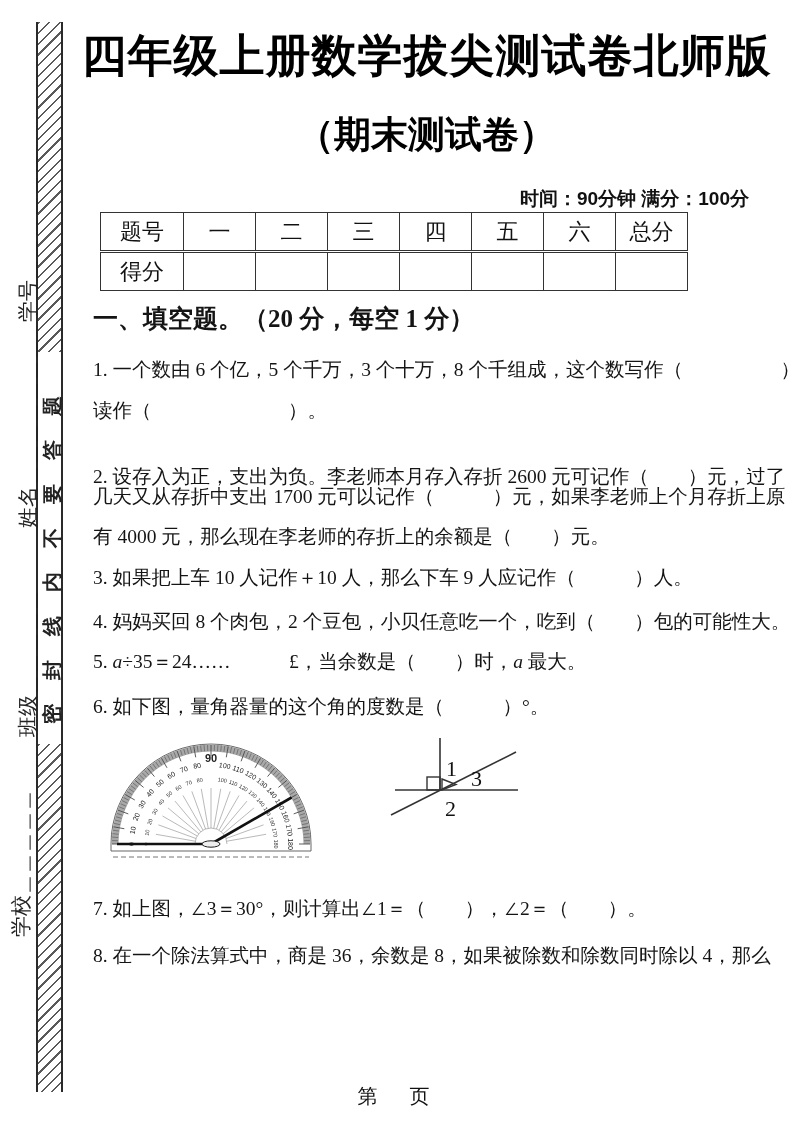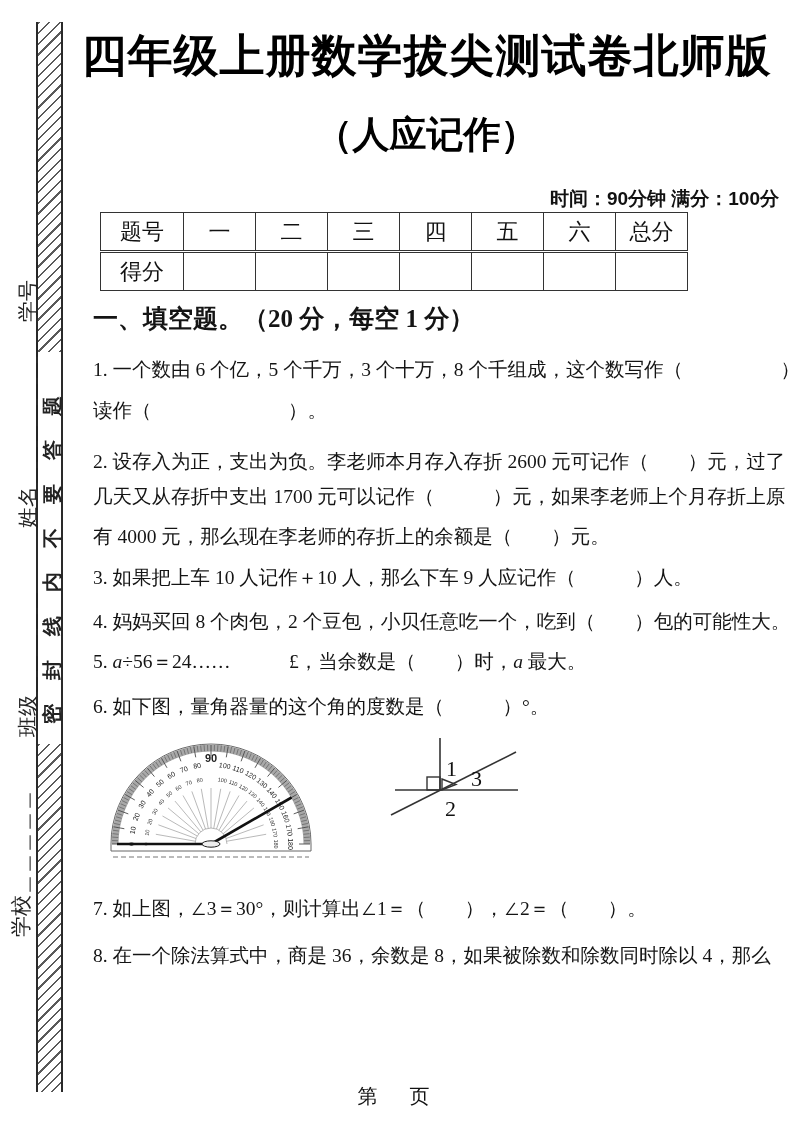--- a/index.html
+++ b/index.html
@@ -20,21 +20,21 @@
 
   
   .side-label{position:absolute;transform-origin:0 0;transform:rotate(-90deg);
               font-size:21px;color:#222;white-space:nowrap;text-align:left;}
 
   
   .head-wrap{position:absolute;left:70px;right:10px;text-align:center;
              font-family:"Liberation Sans", sans-serif;color:#000;}
   #title{top:26px;font-size:45px;font-weight:700;letter-spacing:1px;}
   #subtitle{top:110px;font-size:37px;font-weight:700;}
-  #meta{position:absolute;top:186px;right:14px;font-family:"Liberation Sans", sans-serif;
+  #meta{position:absolute;top:186px;right:44px;font-family:"Liberation Sans", sans-serif;
         font-size:19px;font-weight:600;color:#111;}
 
   
   .score-table{position:absolute;left:100px;top:212px;width:588px;
                border-collapse:collapse;table-layout:fixed;
                font-size:22px;color:#111;}
   .score-table td{border:1.5px solid #333;height:37px;text-align:center;padding:0;}
   .score-table tr:first-child td{border-bottom:3px double #333;}
   .score-table td:first-child{width:82px;}
 
@@ -62,21 +62,21 @@
     <div class="seal-text">密封线内不要答题</div>
     <div class="hatch bottom"></div>
   </div>
 
   <div class="side-label" style="left:14px;top:322px;width:192px;">学号＿＿＿＿＿＿</div>
   <div class="side-label" style="left:14px;top:528px;width:236px;">姓名＿＿＿＿＿＿＿</div>
   <div class="side-label" style="left:14px;top:737px;width:170px;">班级＿＿＿＿＿</div>
   <div class="side-label" style="left:7px;top:937px;width:170px;">学校＿＿＿＿＿</div>
 
   <div class="head-wrap" id="title" style="position:absolute;">四年级上册数学拔尖测试卷北师版</div>
-  <div class="head-wrap" id="subtitle" style="position:absolute;">（人应记作）</div>
+  <div class="head-wrap" id="subtitle" style="position:absolute;">（期末测试卷）</div>
   <div id="meta">时间：90分钟  满分：100分</div>
 
   <table class="score-table">
     <tbody>
         <tr>
       <td>题号</td>
       <td>一</td>
       <td>二</td>
       <td>三</td>
       <td>四</td>
@@ -94,26 +94,26 @@
       <td></td>
       <td></td>
     </tr>
   </tbody>
     </table>
 
   <div class="qline bold" style="top:306px;font-size:25px;">一、填空题。（20 分，每空 1 分）</div>
 
   <div class="qline" style="top:357px;">1. 一个数由 6 个亿，5 个千万，3 个十万，8 个千组成，这个数写作（　　　　　），</div>
   <div class="qline" style="top:398px;">读作（　　　　　　　）。</div>
-  <div class="qline" style="top:449px;">2. 设存入为正，支出为负。李老师本月存入存折 2600 元可记作（　　）元，过了</div>
+  <div class="qline" style="top:464px;">2. 设存入为正，支出为负。李老师本月存入存折 2600 元可记作（　　）元，过了</div>
   <div class="qline" style="top:484px;">几天又从存折中支出 1700 元可以记作（　　　）元，如果李老师上个月存折上原</div>
   <div class="qline" style="top:524px;">有 4000 元，那么现在李老师的存折上的余额是（　　）元。</div>
   <div class="qline" style="top:565px;">3. 如果把上车 10 人记作＋10 人，那么下车 9 人应记作（　　　）人。</div>
   <div class="qline" style="top:609px;">4. 妈妈买回 8 个肉包，2 个豆包，小贝任意吃一个，吃到（　　）包的可能性大。</div>
-  <div class="qline" style="top:649px;"><span>5. </span><span class="it">a</span><span>÷56＝24……　　　</span><span>£</span><span>，当余数是（　　）时，</span><span class="it">a</span><span> 最大。</span></div>
+  <div class="qline" style="top:649px;"><span>5. </span><span class="it">a</span><span>÷35＝24……　　　</span><span>£</span><span>，当余数是（　　）时，</span><span class="it">a</span><span> 最大。</span></div>
   <div class="qline" style="top:694px;">6. 如下图，量角器量的这个角的度数是（　　　）°。</div>
 
   <svg id="protractor" width="216" height="140" viewBox="0 0 216 140">
       <path d="M 8 118 A 100 100 0 0 1 208 118 L 208 125 L 8 125 Z" fill="none" stroke="#666" stroke-width="1"></path>
       <path d="M 12 118 A 96 96 0 0 1 204 118" fill="none" stroke="#a8a8a8" stroke-width="7"></path>
       <line x1="207" y1="118" x2="196" y2="118" stroke="#4a4a4a" stroke-width="0.9"></line>
       <line x1="206.93969187489049" y1="114.54494982645241" x2="200.9433469127759" y2="114.75434680666741" stroke="#4a4a4a" stroke-width="0.55"></line>
       <line x1="206.7588409757226" y1="111.09410909933159" x2="200.77345667416364" y2="111.51264794179635" stroke="#4a4a4a" stroke-width="0.55"></line>
       <line x1="206.45766764145907" y1="107.6516821365023" x2="200.49053626924942" y2="108.27885291610824" stroke="#4a4a4a" stroke-width="0.55"></line>
       <line x1="206.03653880541546" y1="104.22186300495352" x2="200.09493039296603" y2="105.05690161071391" stroke="#4a4a4a" stroke-width="0.55"></line>

